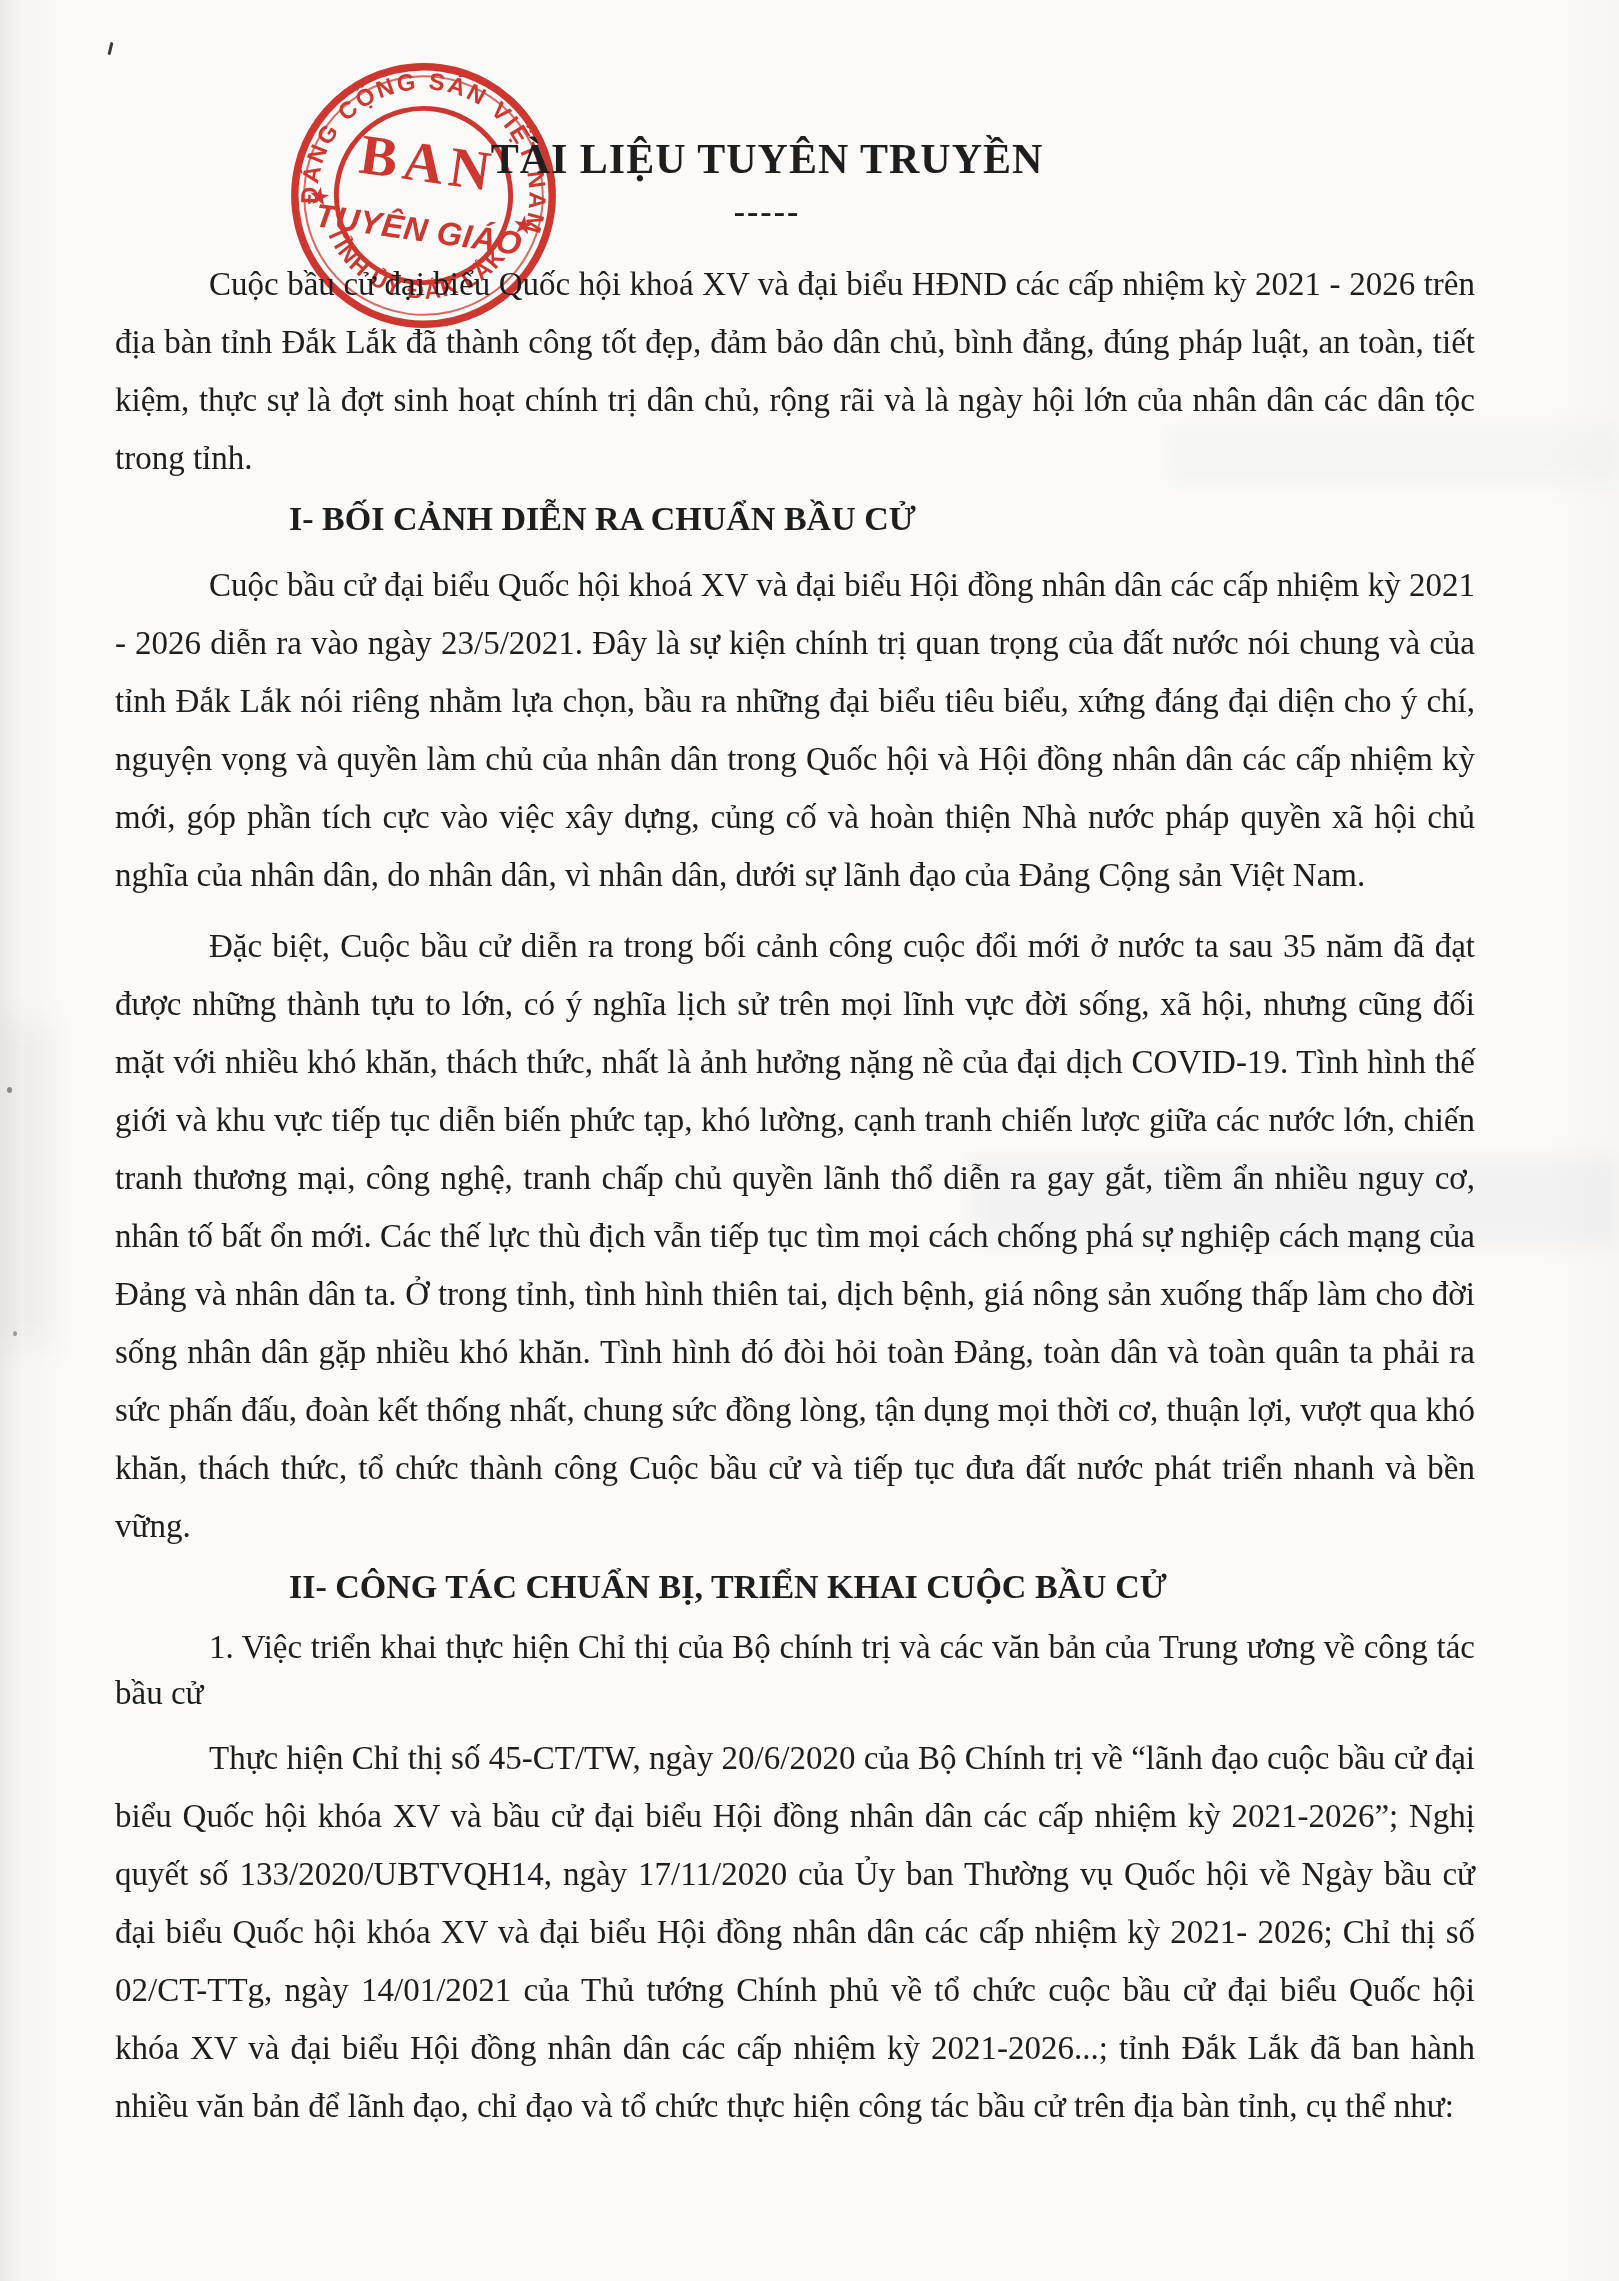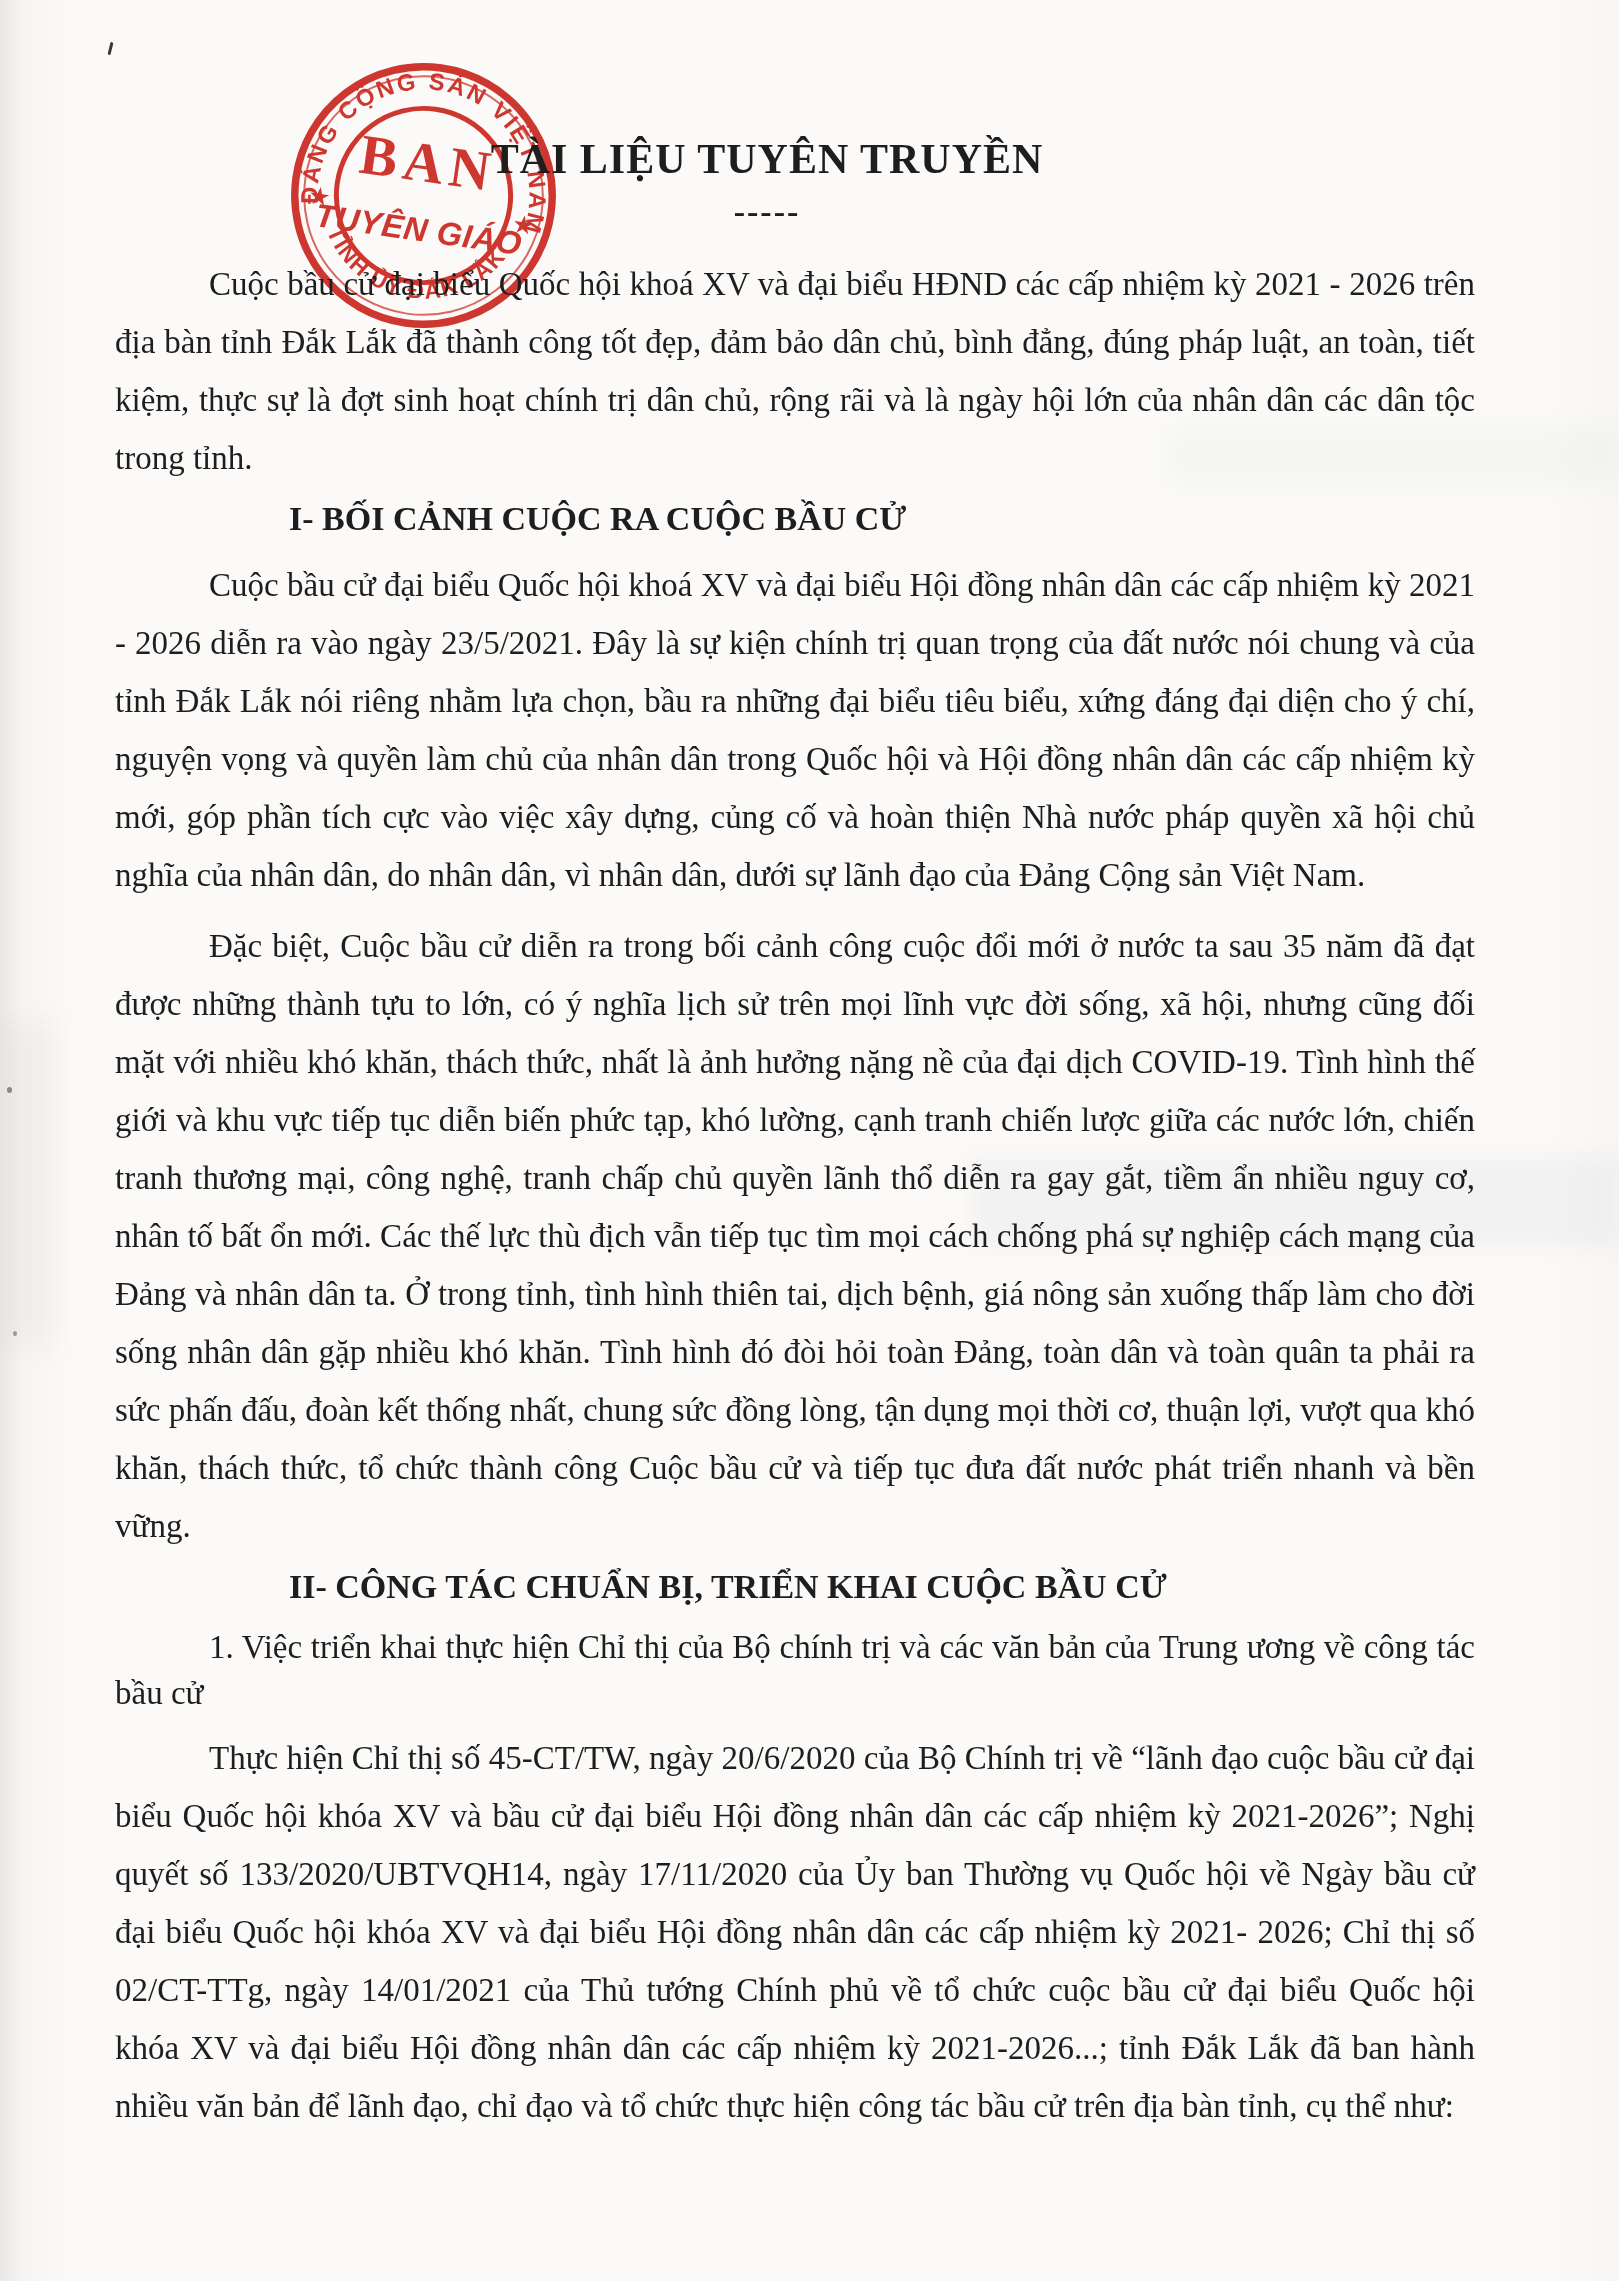--- a/index.html
+++ b/index.html
@@ -103,21 +103,21 @@
 
   <div class="content">
 
     <div class="doc-header">
       <div class="doc-title">TÀI LIỆU TUYÊN TRUYỀN</div>
       <div class="separator">-----</div>
     </div>
 
     <p class="para">Cuộc bầu cử đại biểu Quốc hội khoá XV và đại biểu HĐND các cấp nhiệm kỳ 2021 - 2026 trên địa bàn tỉnh Đắk Lắk đã thành công tốt đẹp, đảm bảo dân chủ, bình đẳng, đúng pháp luật, an toàn, tiết kiệm, thực sự là đợt sinh hoạt chính trị dân chủ, rộng rãi và là ngày hội lớn của nhân dân các dân tộc trong tỉnh.</p>
 
-    <div class="section-heading">I- BỐI CẢNH CUỘC RA CUỘC BẦU CỬ</div>
+    <div class="section-heading">I- BỐI CẢNH DIỄN RA CHUẨN BẦU CỬ</div>
 
     <p class="para">Cuộc bầu cử đại biểu Quốc hội khoá XV và đại biểu Hội đồng nhân dân các cấp nhiệm kỳ 2021 - 2026 diễn ra vào ngày 23/5/2021. Đây là sự kiện chính trị quan trọng của đất nước nói chung và của tỉnh Đắk Lắk nói riêng nhằm lựa chọn, bầu ra những đại biểu tiêu biểu, xứng đáng đại diện cho ý chí, nguyện vọng và quyền làm chủ của nhân dân trong Quốc hội và Hội đồng nhân dân các cấp nhiệm kỳ mới, góp phần tích cực vào việc xây dựng, củng cố và hoàn thiện Nhà nước pháp quyền xã hội chủ nghĩa của nhân dân, do nhân dân, vì nhân dân, dưới sự lãnh đạo của Đảng Cộng sản Việt Nam.</p>
 
     <p class="para">Đặc biệt, Cuộc bầu cử diễn ra trong bối cảnh công cuộc đổi mới ở nước ta sau 35 năm đã đạt được những thành tựu to lớn, có ý nghĩa lịch sử trên mọi lĩnh vực đời sống, xã hội, nhưng cũng đối mặt với nhiều khó khăn, thách thức, nhất là ảnh hưởng nặng nề của đại dịch COVID-19. Tình hình thế giới và khu vực tiếp tục diễn biến phức tạp, khó lường, cạnh tranh chiến lược giữa các nước lớn, chiến tranh thương mại, công nghệ, tranh chấp chủ quyền lãnh thổ diễn ra gay gắt, tiềm ẩn nhiều nguy cơ, nhân tố bất ổn mới. Các thế lực thù địch vẫn tiếp tục tìm mọi cách chống phá sự nghiệp cách mạng của Đảng và nhân dân ta. Ở trong tỉnh, tình hình thiên tai, dịch bệnh, giá nông sản xuống thấp làm cho đời sống nhân dân gặp nhiều khó khăn. Tình hình đó đòi hỏi toàn Đảng, toàn dân và toàn quân ta phải ra sức phấn đấu, đoàn kết thống nhất, chung sức đồng lòng, tận dụng mọi thời cơ, thuận lợi, vượt qua khó khăn, thách thức, tổ chức thành công Cuộc bầu cử và tiếp tục đưa đất nước phát triển nhanh và bền vững.</p>
 
     <div class="section-heading">II- CÔNG TÁC CHUẨN BỊ, TRIỂN KHAI CUỘC BẦU CỬ</div>
 
     <p class="sub-heading">1. Việc triển khai thực hiện Chỉ thị của Bộ chính trị và các văn bản của Trung ương về công tác bầu cử</p>
 
     <p class="para">Thực hiện Chỉ thị số 45-CT/TW, ngày 20/6/2020 của Bộ Chính trị về “lãnh đạo cuộc bầu cử đại biểu Quốc hội khóa XV và bầu cử đại biểu Hội đồng nhân dân các cấp nhiệm kỳ 2021-2026”; Nghị quyết số 133/2020/UBTVQH14, ngày 17/11/2020 của Ủy ban Thường vụ Quốc hội về Ngày bầu cử đại biểu Quốc hội khóa XV và đại biểu Hội đồng nhân dân các cấp nhiệm kỳ 2021- 2026; Chỉ thị số 02/CT-TTg, ngày 14/01/2021 của Thủ tướng Chính phủ về tổ chức cuộc bầu cử đại biểu Quốc hội khóa XV và đại biểu Hội đồng nhân dân các cấp nhiệm kỳ 2021-2026...; tỉnh Đắk Lắk đã ban hành nhiều văn bản để lãnh đạo, chỉ đạo và tổ chức thực hiện công tác bầu cử trên địa bàn tỉnh, cụ thể như:</p>

